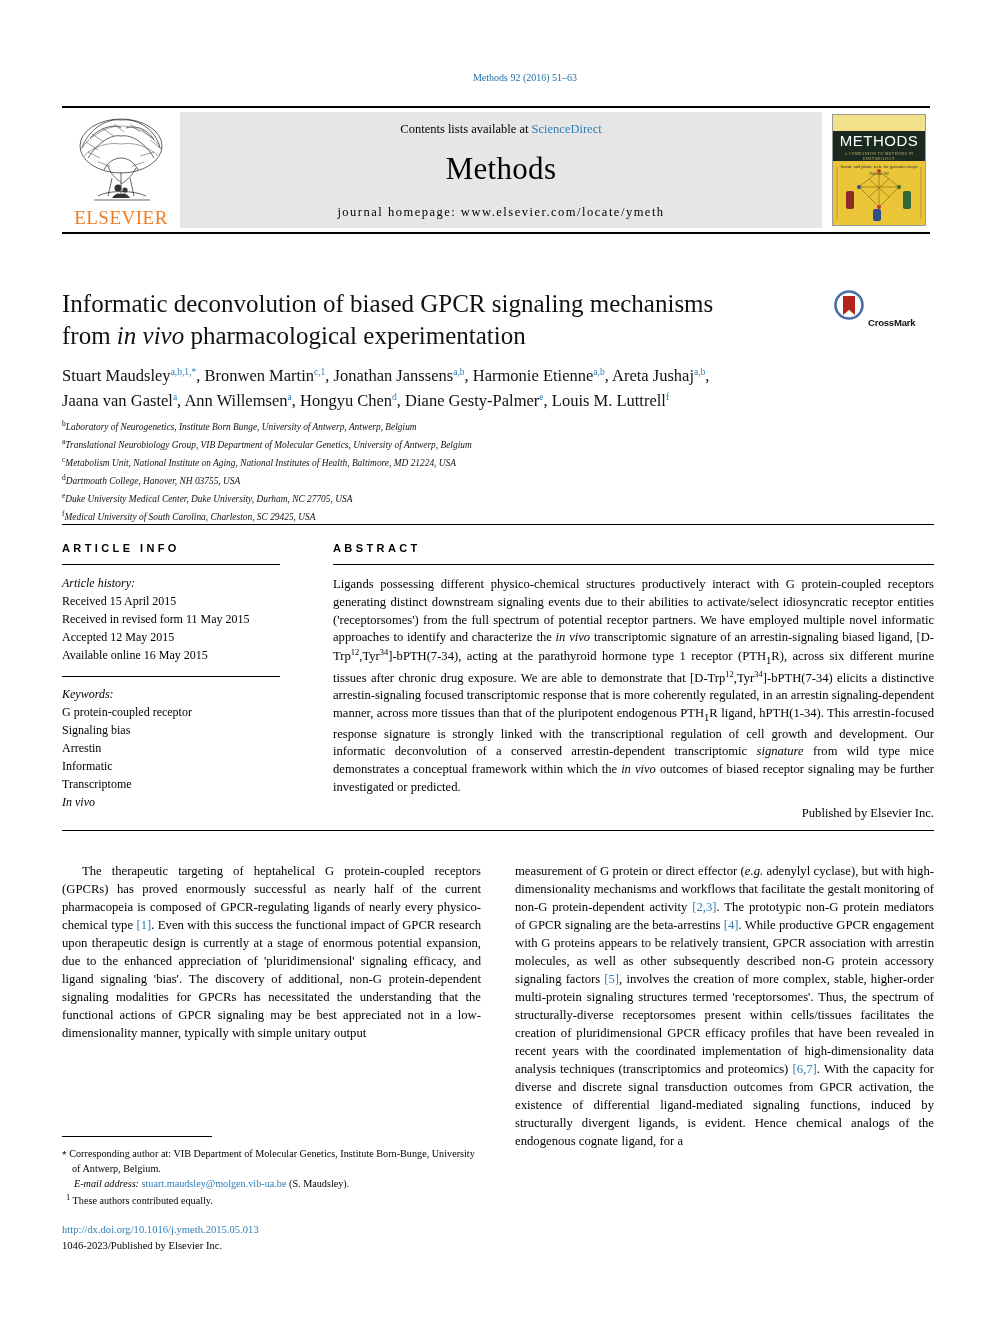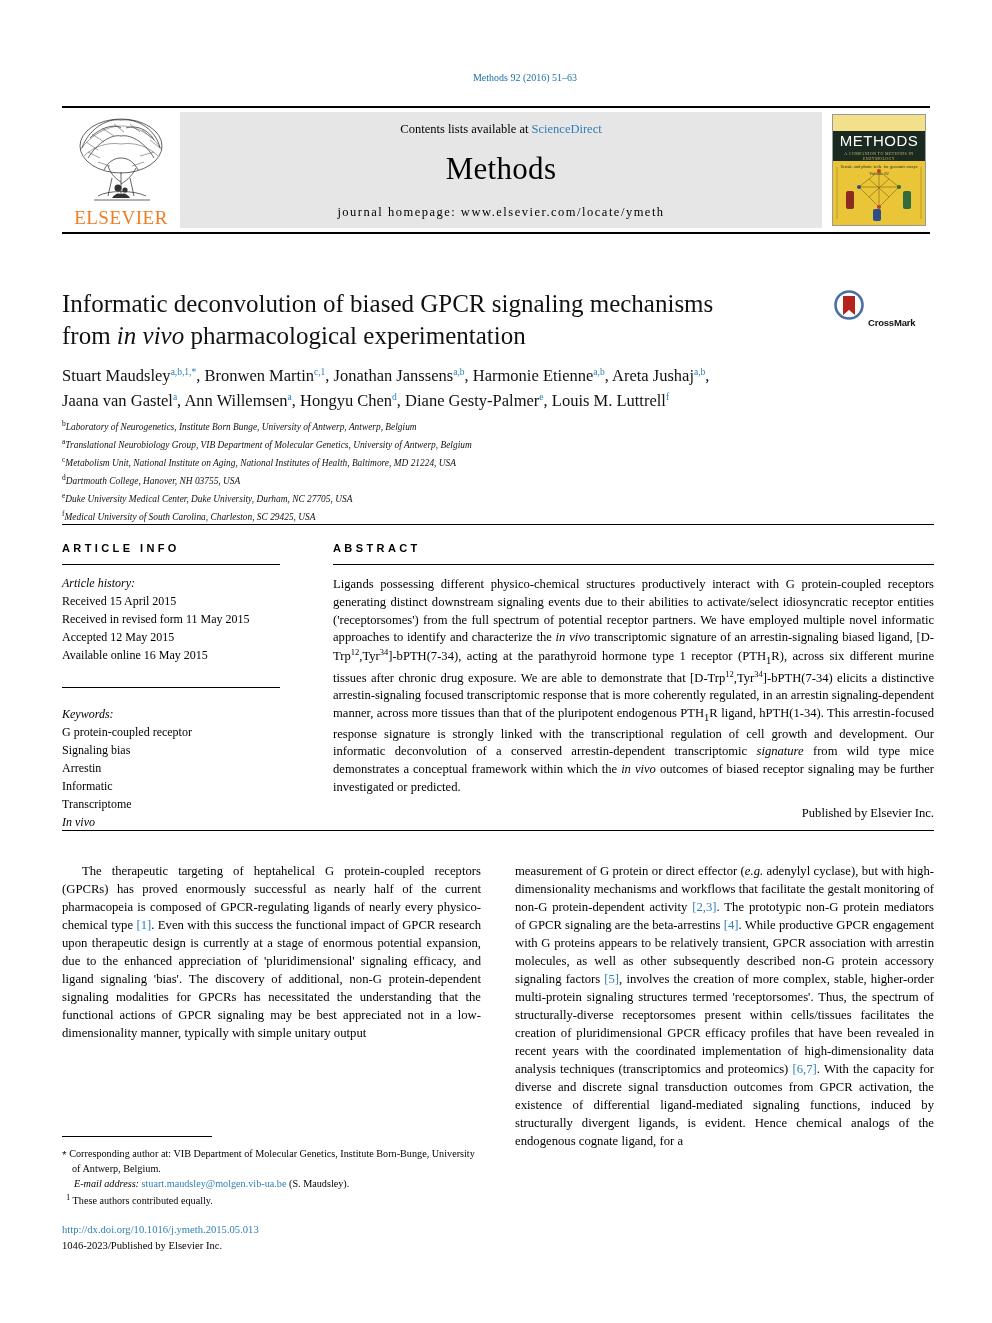--- a/index.html
+++ b/index.html
@@ -206,21 +206,21 @@
     top: 542px;
     width: 218px;
   }
   .rule { border-top: 1px solid #000; }
   .info-body {
     font-size: 12px;
     line-height: 1.5;
     margin-top: 9px;
   }
   .info-body .ital { font-style: italic; }
-  .kw-block { margin-top: 23px; padding-top: 17px; }
+  .kw-block { margin-top: 12px; padding-top: 8px; }
 
   .abs-col {
     position: absolute;
     left: 333px;
     top: 542px;
     width: 601px;
   }
   .abstract-body {
     font-size: 12.6px;
     line-height: 1.41;

